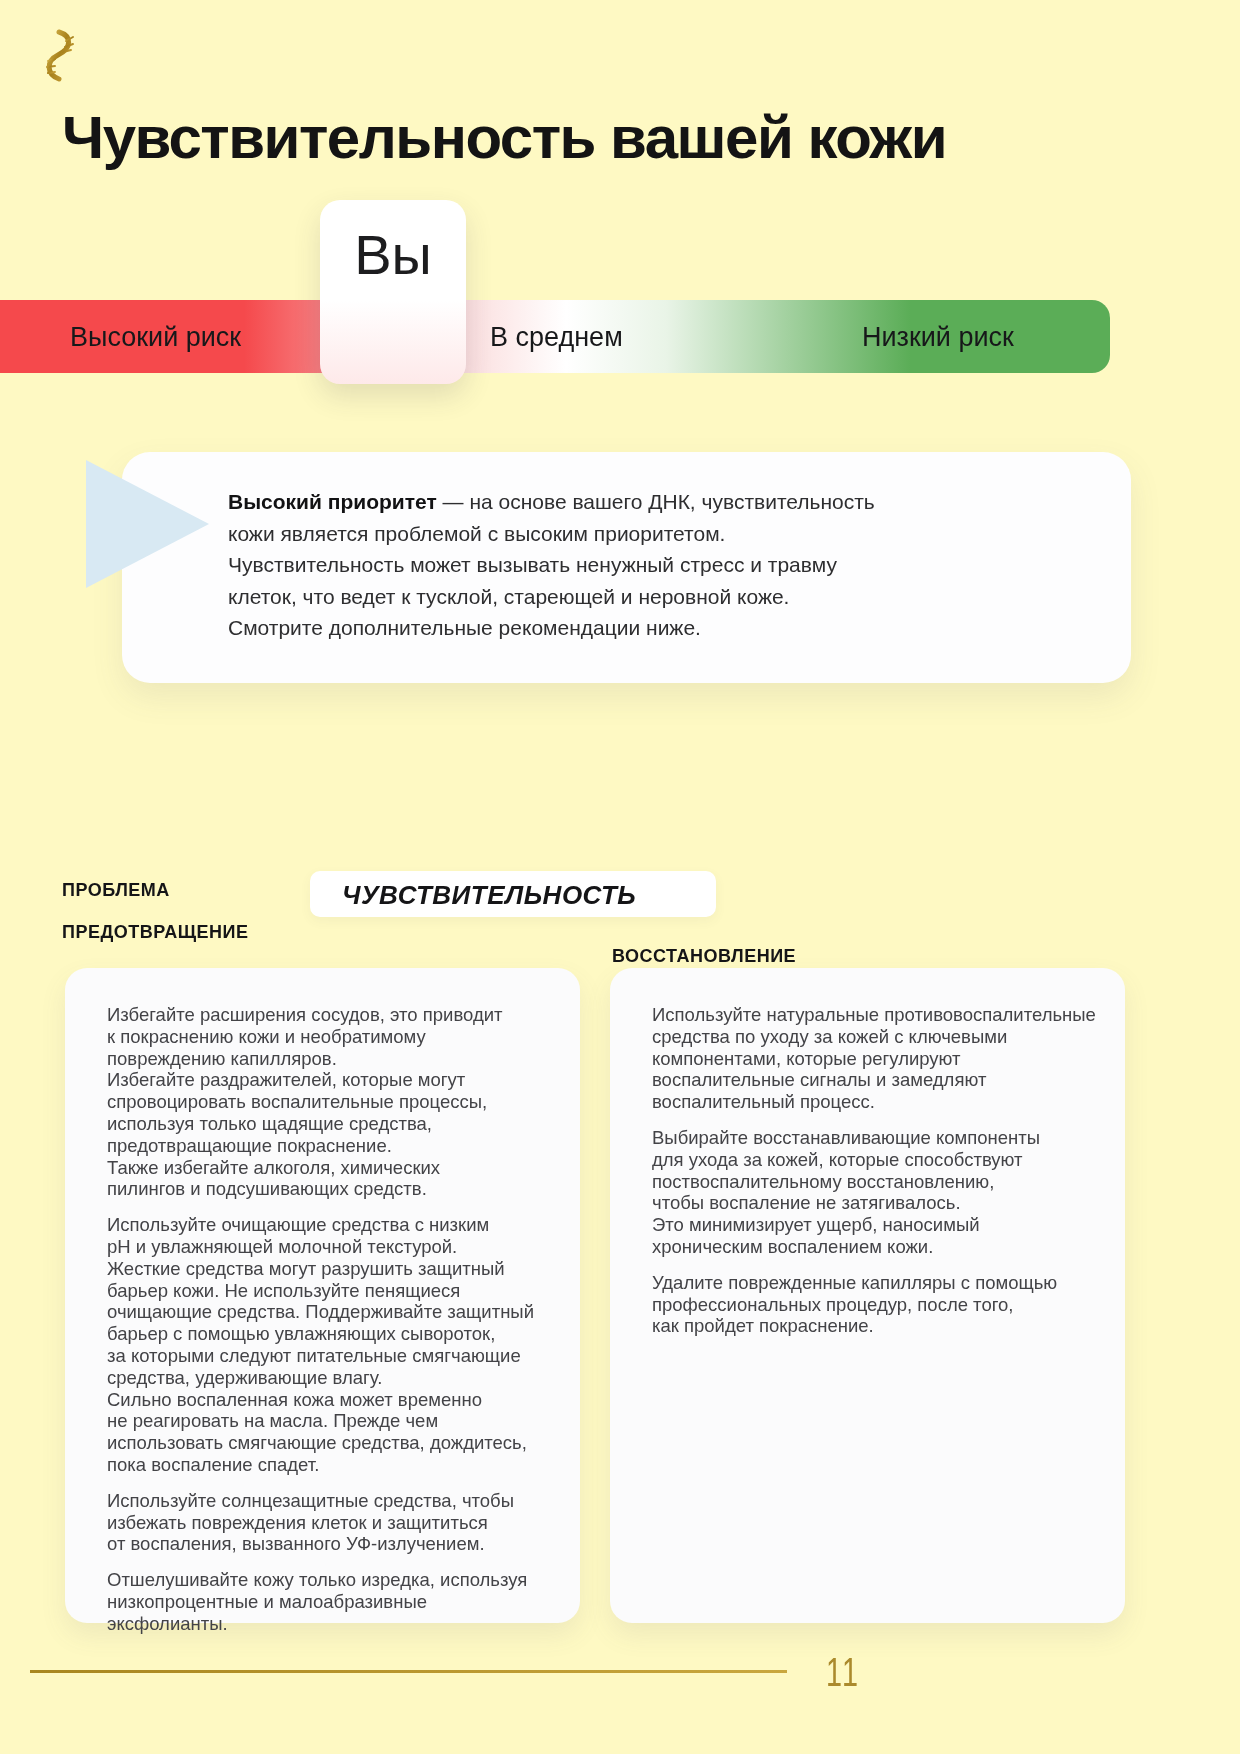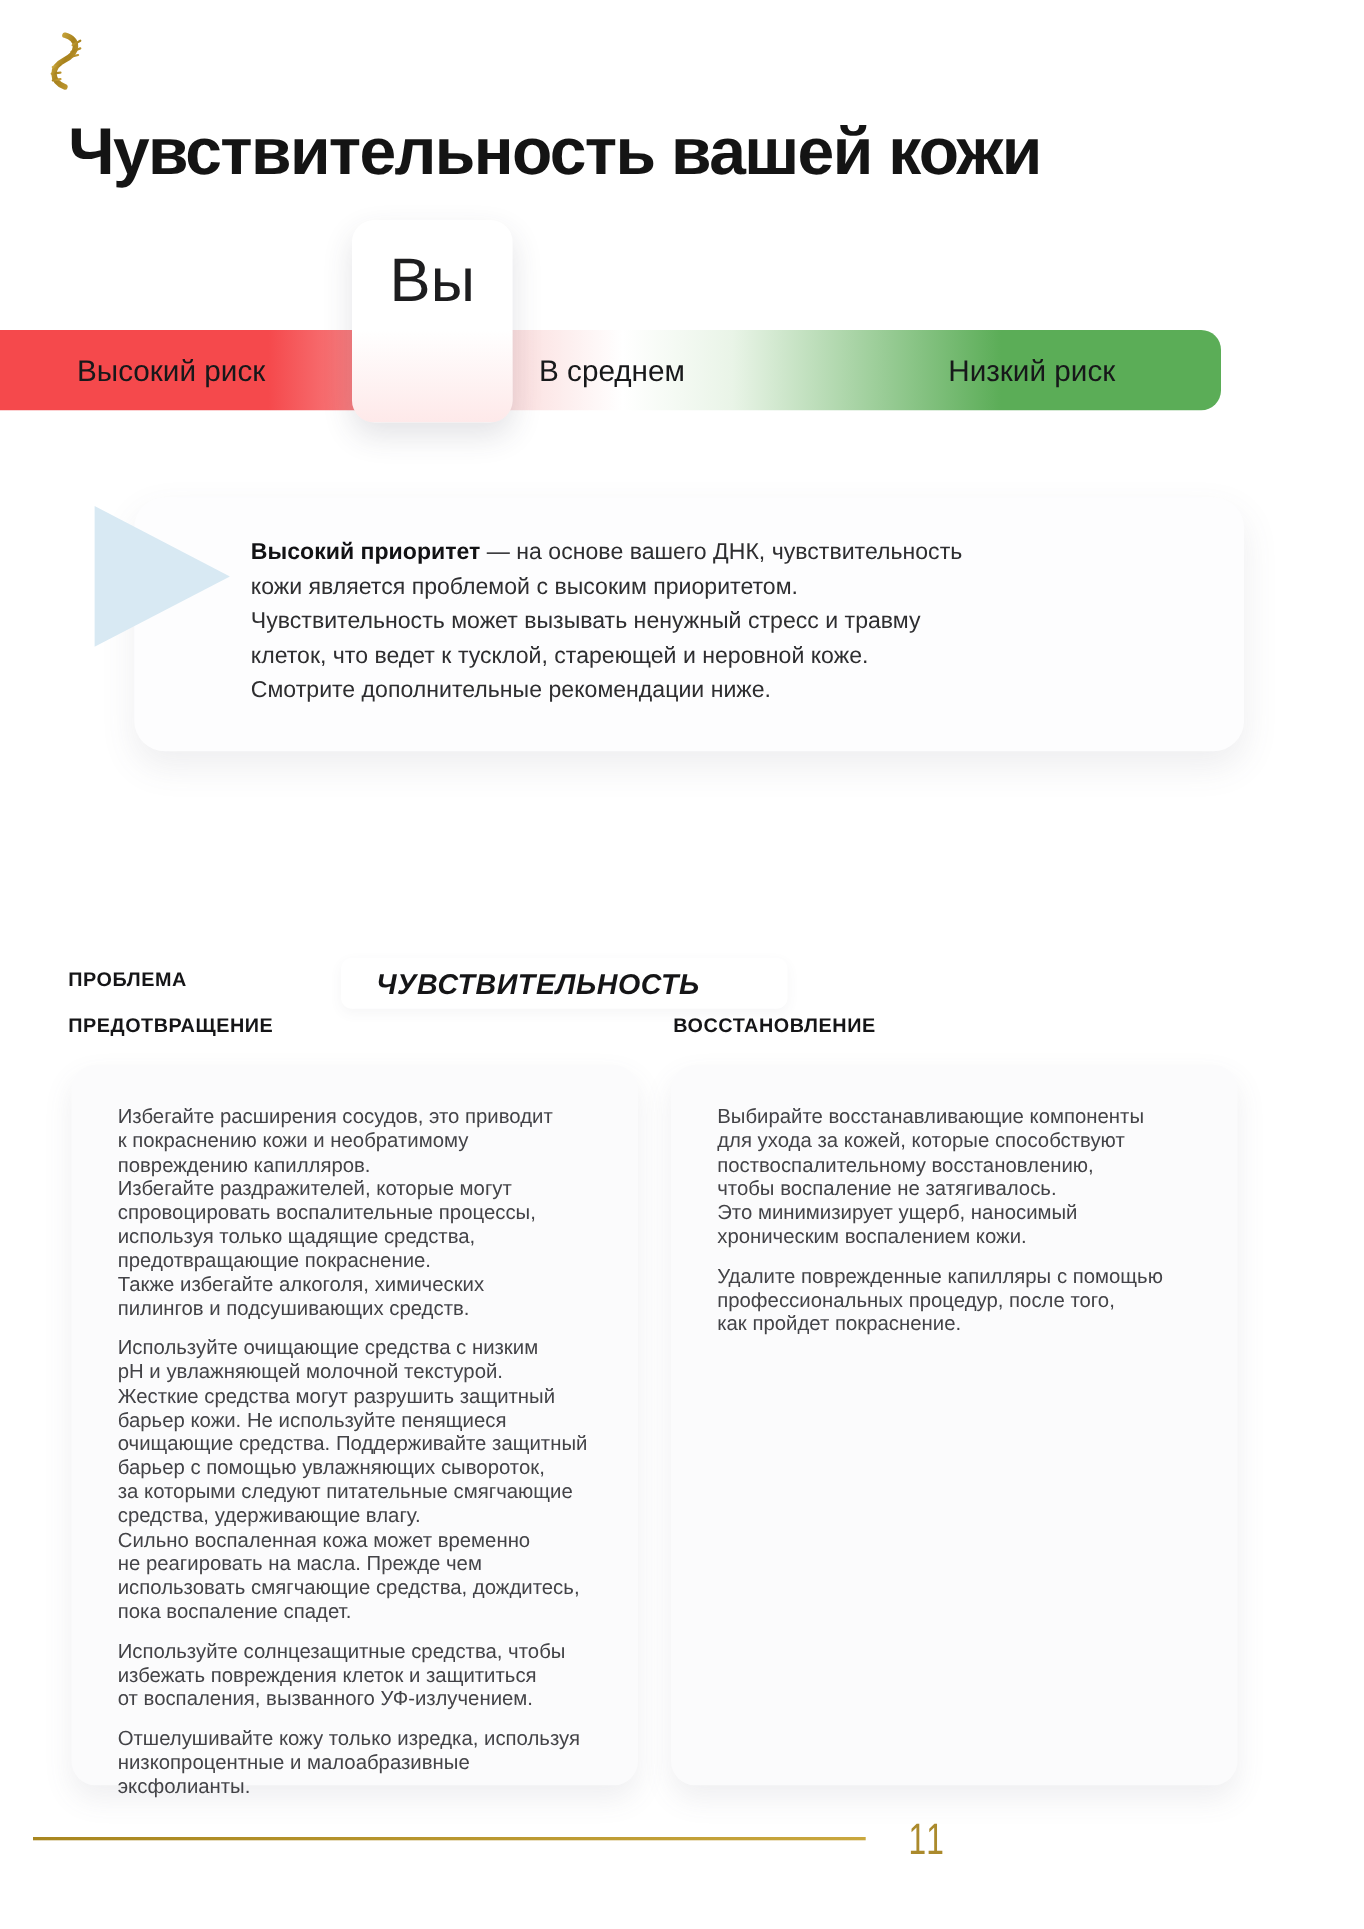--- a/index.html
+++ b/index.html
@@ -1,19 +1,19 @@
 <!DOCTYPE html>
 <html><head>
 <meta charset="utf-8">
 <style>
   * { margin:0; padding:0; box-sizing:border-box; }
   html,body { background:#dddce0; }
   .page {
     position:relative; width:1240px; height:1754px; margin:0 auto;
-    background:#ffffff; overflow:hidden;
+    background:#fef9c3; overflow:hidden;
     font-family:"Liberation Sans", sans-serif; color:#1c1c1e;
   }
   .abs { position:absolute; }
 
   
   .logo { left:42px; top:28px; width:36px; height:56px; }
   .page-title {
     left:62px; top:106px; width:1080px;
     font-size:60px; font-weight:800; letter-spacing:-1.5px; color:#141414; line-height:1.05;
   }
@@ -70,21 +70,21 @@
   .problem-chip {
     left:310px; top:871px; width:406px; height:46px;
     background:#ffffff; border-radius:10px;
     box-shadow:0 4px 12px rgba(90,90,110,0.06);
   }
   .problem-chip span {
     position:absolute; left:32px; top:9px;
     font-size:26px; font-weight:800; letter-spacing:0.5px; color:#151517;font-style:italic;
   }
   .prevention-label { left:62px; top:922px; }
-  .restore-label { left:612px; top:922px; }
+  .restore-label { left:612px; top:946px; }
 
   
   .card {
     top:968px; width:515px; height:655px;
     background:#fbfbfc; border-radius:22px;
     box-shadow:0 12px 26px rgba(100,100,120,0.10);
     padding:36px 28px 0 42px;
   }
   .card.left { left:65px; }
   .card.right { left:610px; }
@@ -171,20 +171,25 @@
 не реагировать на масла. Прежде чем
 использовать смягчающие средства, дождитесь,
 пока воспаление спадет.</p>
       <p class="card-para">Используйте солнцезащитные средства, чтобы
 избежать повреждения клеток и защититься
 от воспаления, вызванного УФ-излучением.</p>
       <p class="card-para">Отшелушивайте кожу только изредка, используя
 низкопроцентные и малоабразивные эксфолианты.</p>
     </div>
   <div class="abs card right">
+      <p class="card-para">Используйте натуральные противовоспалительные
+средства по уходу за кожей с ключевыми
+компонентами, которые регулируют
+воспалительные сигналы и замедляют
+воспалительный процесс.</p>
       <p class="card-para">Выбирайте восстанавливающие компоненты
 для ухода за кожей, которые способствуют
 поствоспалительному восстановлению,
 чтобы воспаление не затягивалось.
 Это минимизирует ущерб, наносимый
 хроническим воспалением кожи.</p>
       <p class="card-para">Удалите поврежденные капилляры с помощью
 профессиональных процедур, после того,
 как пройдет покраснение.</p>
     </div>

